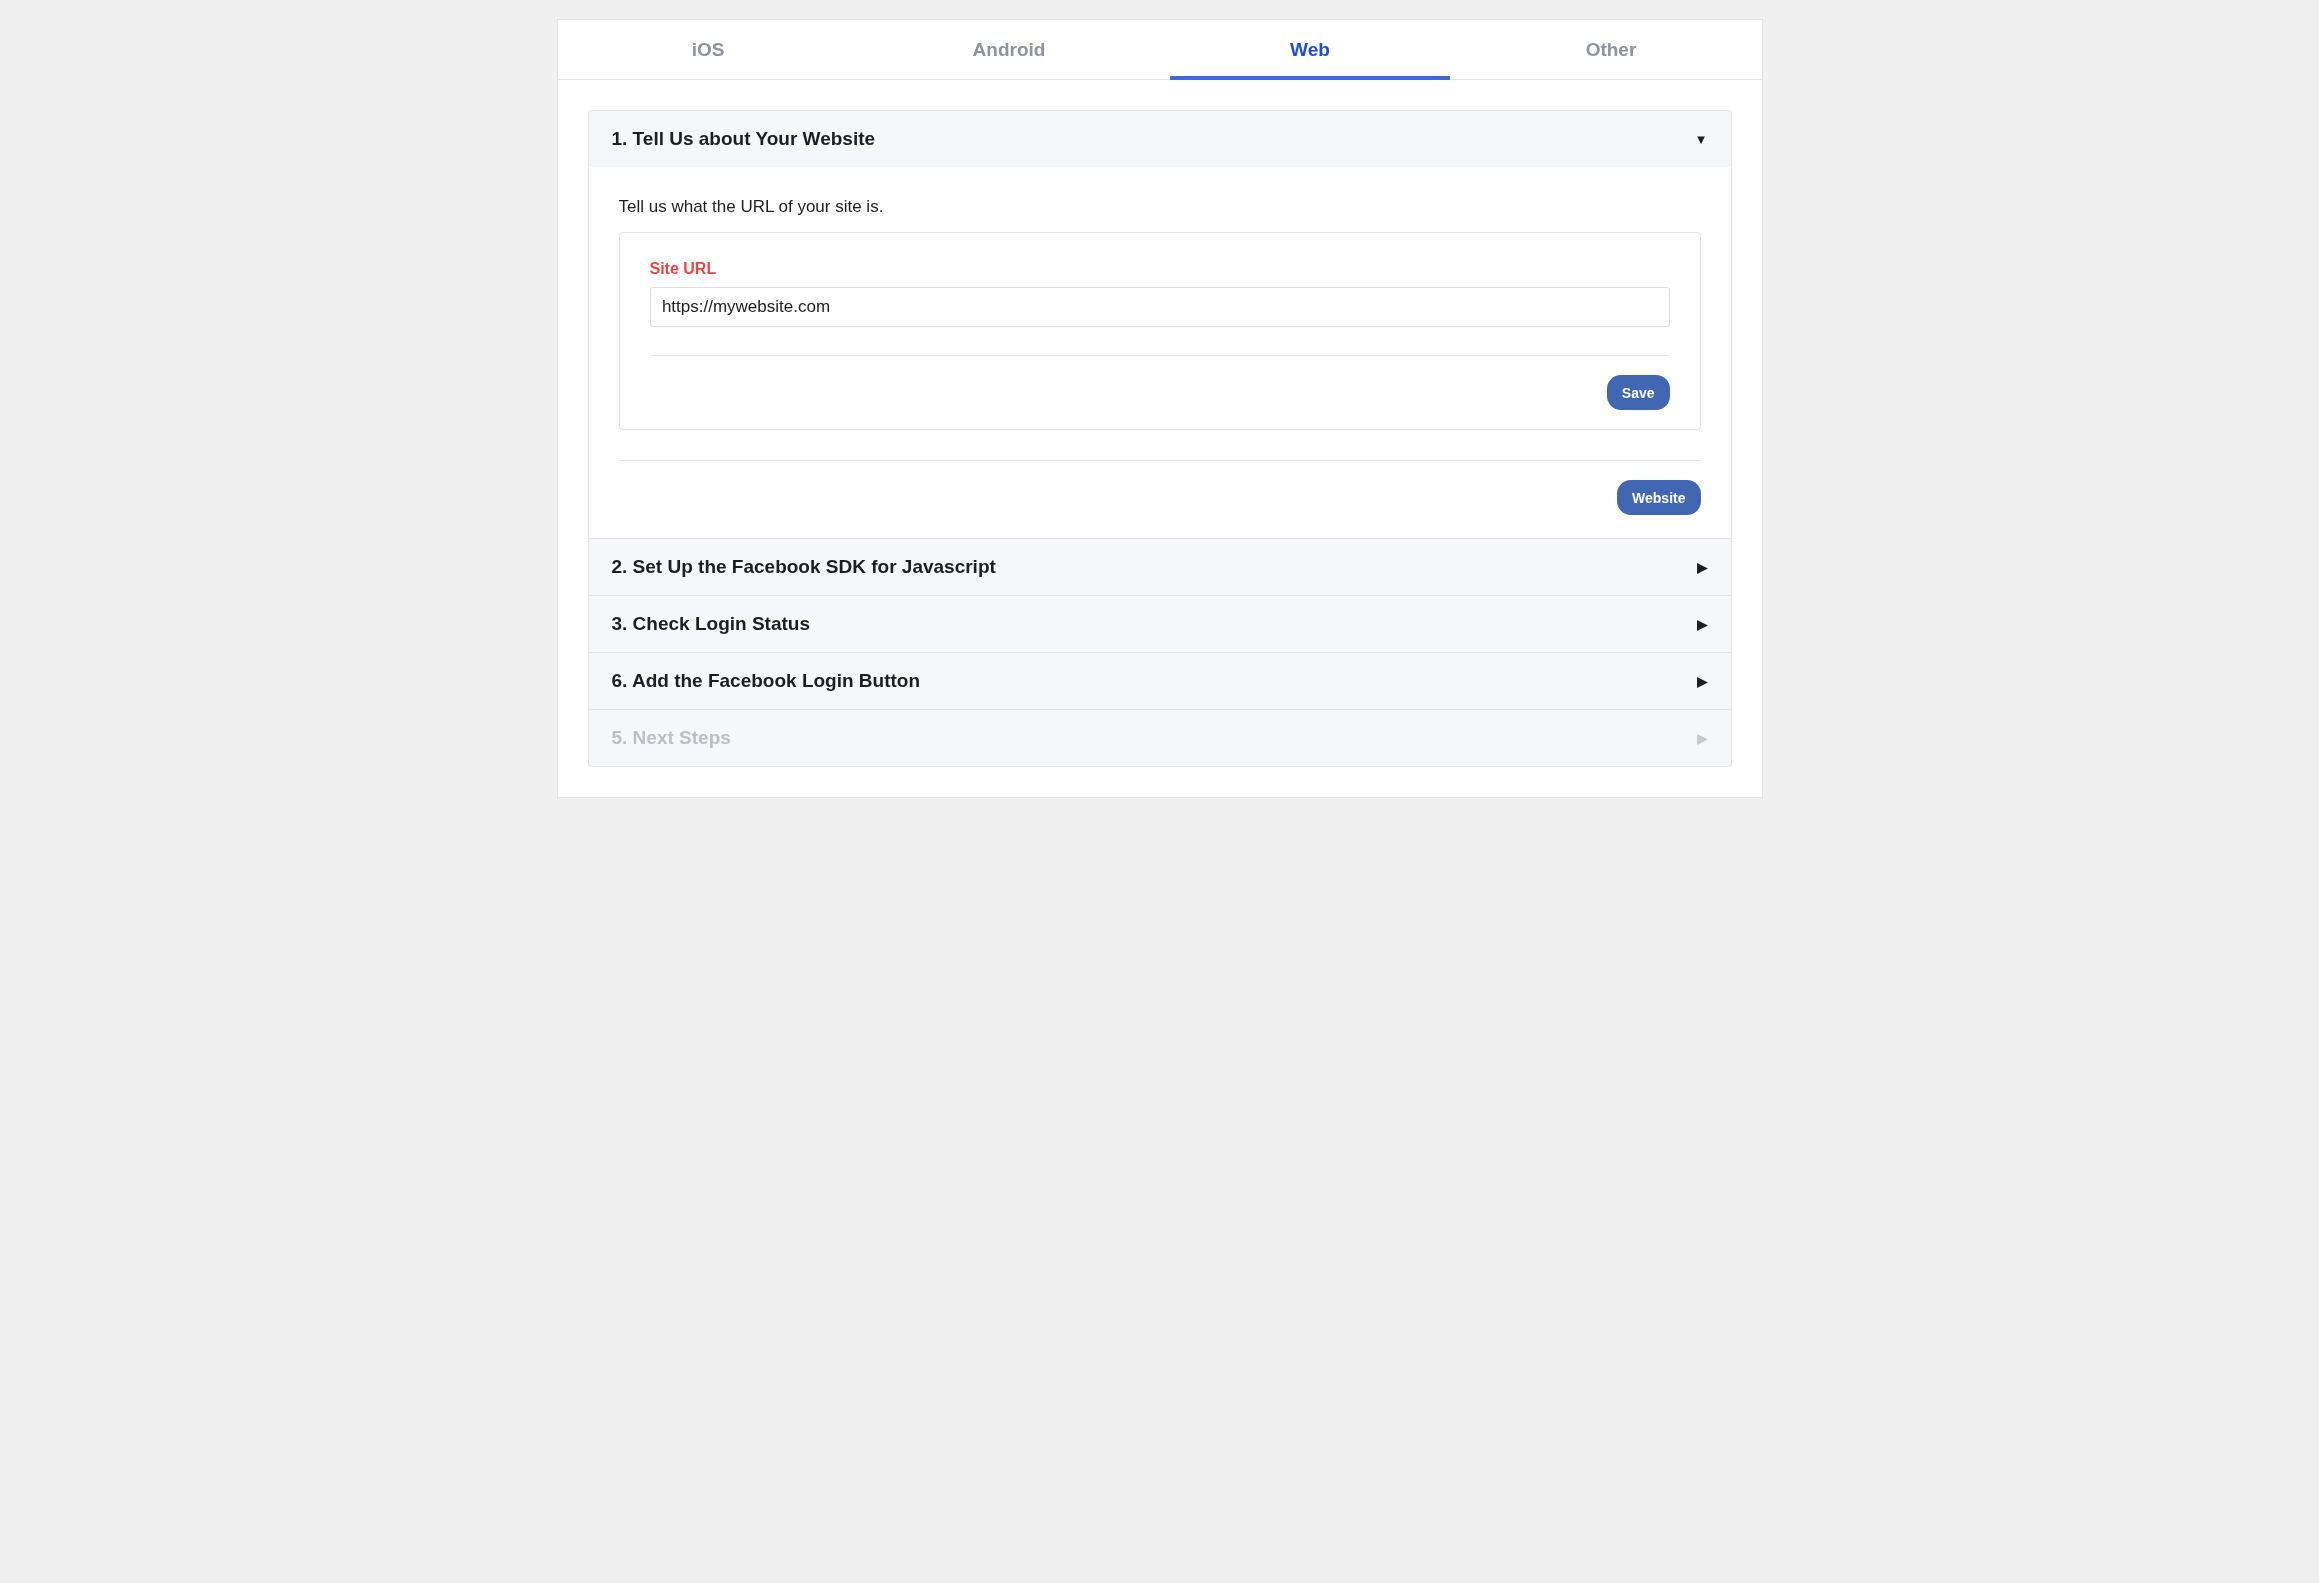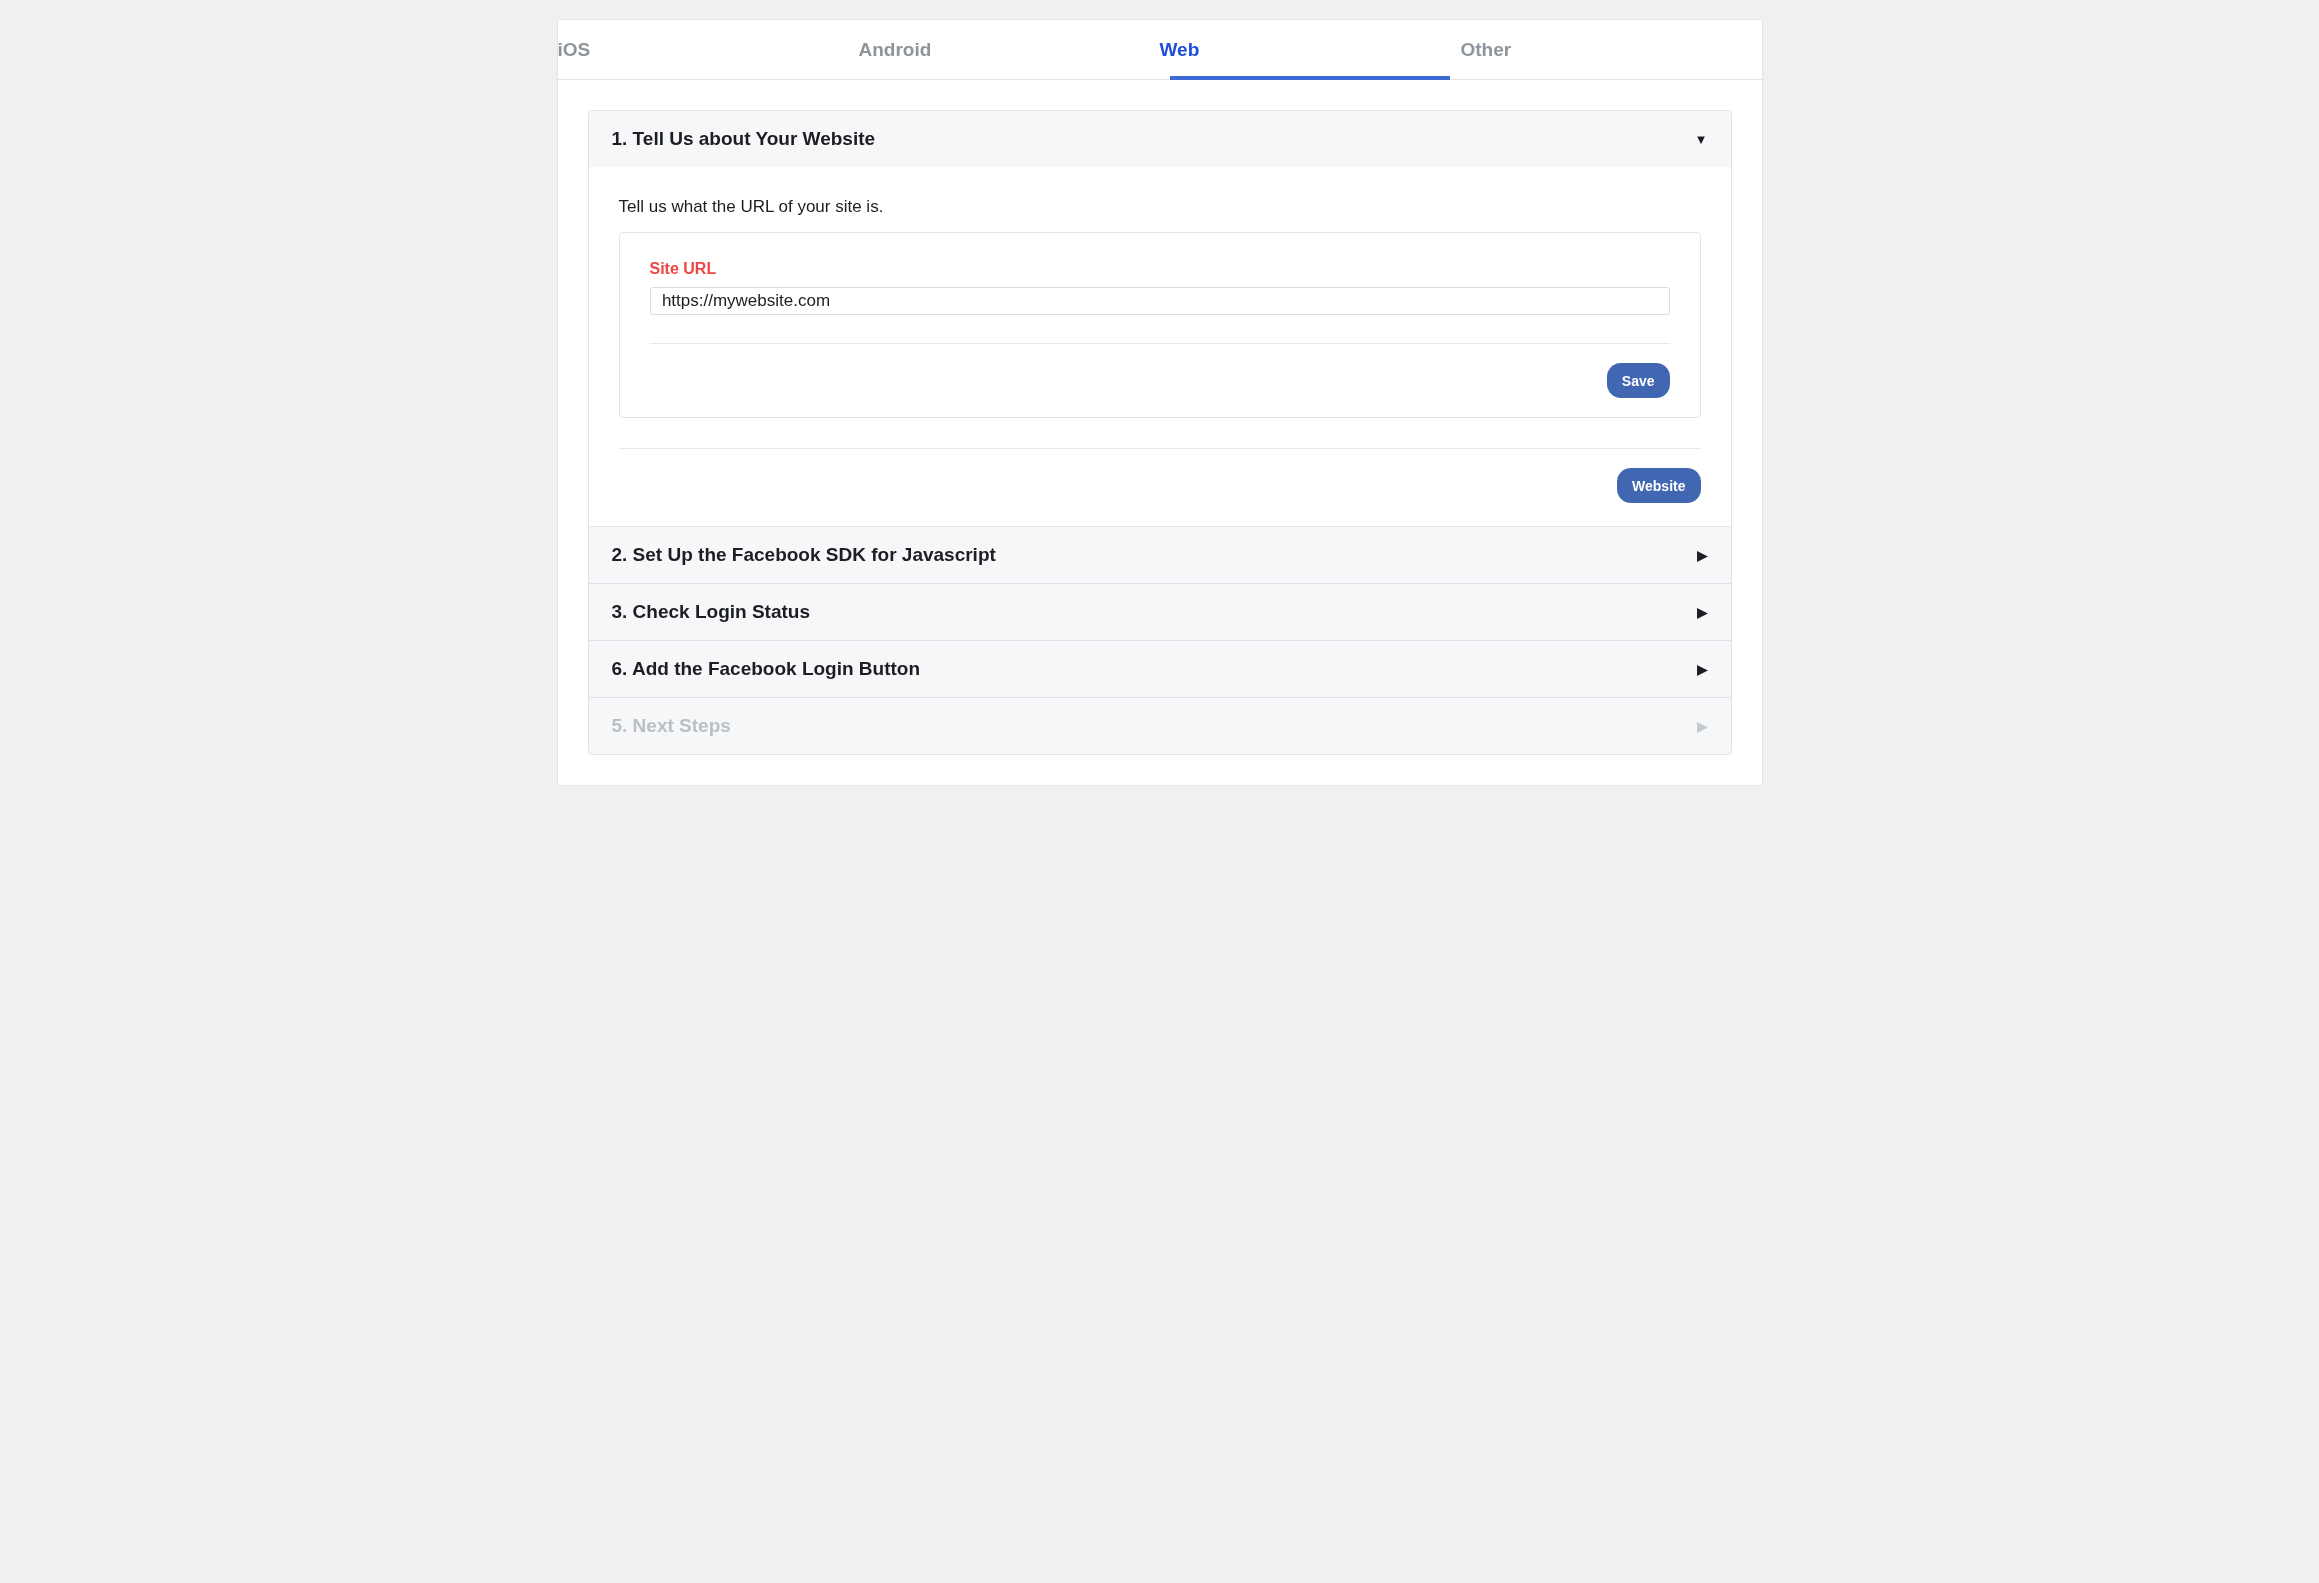--- a/index.html
+++ b/index.html
@@ -20,20 +20,21 @@
     }
     .tabs {
       display: flex;
       height: 60px;
       border-bottom: 0.9px solid #e4e4e4;
     }
     .tab {
       flex: 1;
       display: flex;
       align-items: center;
+      justify-content: center;
       font-size: 19px;
       font-weight: 600;
       color: #8e949c;
       cursor: pointer;
       position: relative;
     }
     .tab.active {
       color: #1d4ed8;
     }
     .tab.active::after {
@@ -97,21 +98,21 @@
       margin-bottom: 30px;
     }
     .field-label {
       font-size: 16px;
       font-weight: 600;
       color: #ef4444;
       margin-bottom: 9.5px;
     }
     .text-input {
       width: 100%;
-      height: 28px;
+      height: 40px;
       border: 0.9px solid #dcdde0;
       border-radius: 2.8px;
       padding: 0 11.4px;
       font-size: 17px;
       color: #1c1e21;
       font-family: inherit;
     }
     .card-divider {
       border: none;
       border-top: 0.9px solid #e6e8eb;

